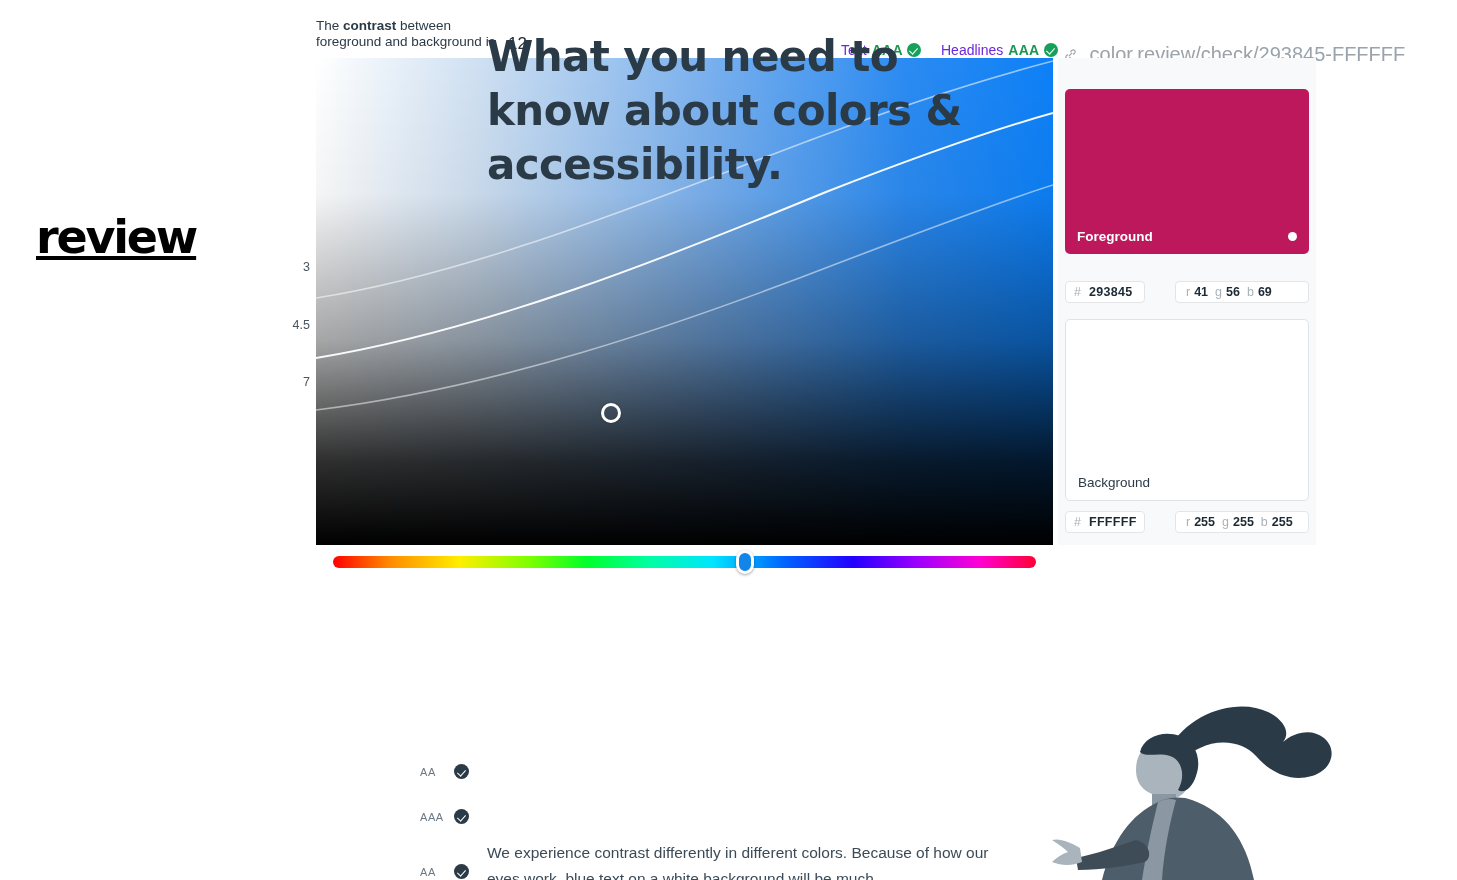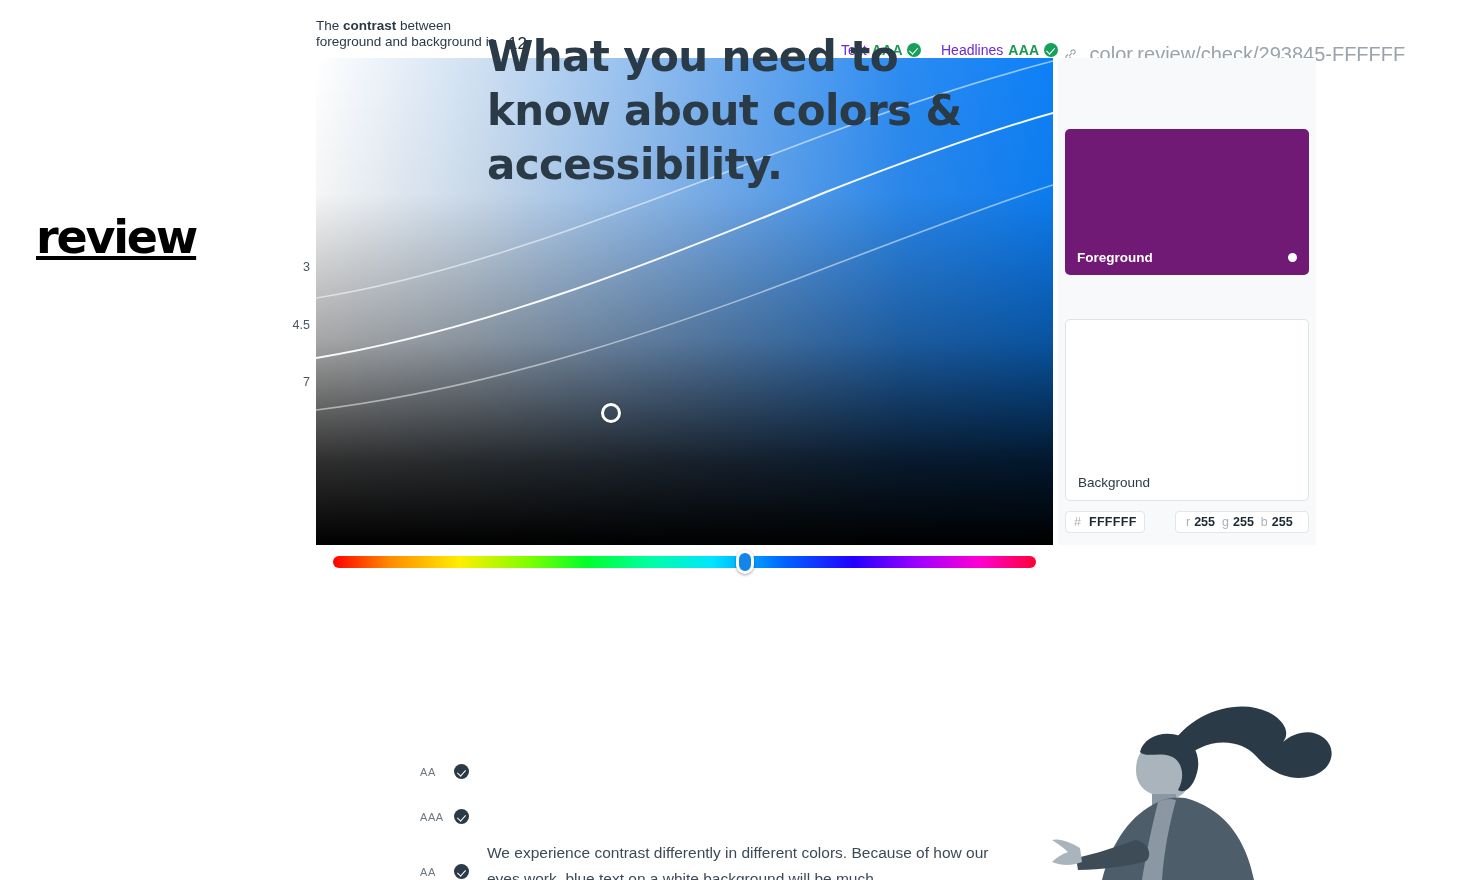--- a/index.html
+++ b/index.html
@@ -234,23 +234,22 @@
   .swatch {
     position: absolute;
     left: 7px;
     width: 244px;
     border-radius: 5px;
     box-sizing: border-box;
     overflow: hidden;
   }
   .swatch-fg {
     top: 31px;
-    height: 146px;
-    background: #701a75;
-    margin-top: 40px;
+    height: 165px;
+    background: #be185d;
   }
   .swatch-bg {
     top: 261px;
     height: 182px;
     background: #ffffff;
     border: 1px solid #dfe3e6;
   }
   .swatch-label {
     position: absolute;
     left: 12px;
@@ -423,20 +422,28 @@
 </div>
 
 <div class="color-panel">
 
 
   <div class="swatch swatch-fg">
     <span class="swatch-label">Foreground</span>
     <span class="swatch-dot"></span>
   </div>
 
+  <div class="value-row fg-row">
+    <div class="field field-hex">
+      <span class="hash">#</span><span class="hex-val">293845</span>
+    </div>
+    <div class="field field-rgb">
+      <span class="chan-key">r</span><span class="chan-val">41</span><span class="chan-key">g</span><span class="chan-val">56</span><span class="chan-key">b</span><span class="chan-val">69</span>
+    </div>
+  </div>
 
   <div class="swatch swatch-bg">
     <span class="swatch-label">Background</span>
   </div>
 
   <div class="value-row bg-row">
     <div class="field field-hex">
       <span class="hash">#</span><span class="hex-val">FFFFFF</span>
     </div>
     <div class="field field-rgb">

